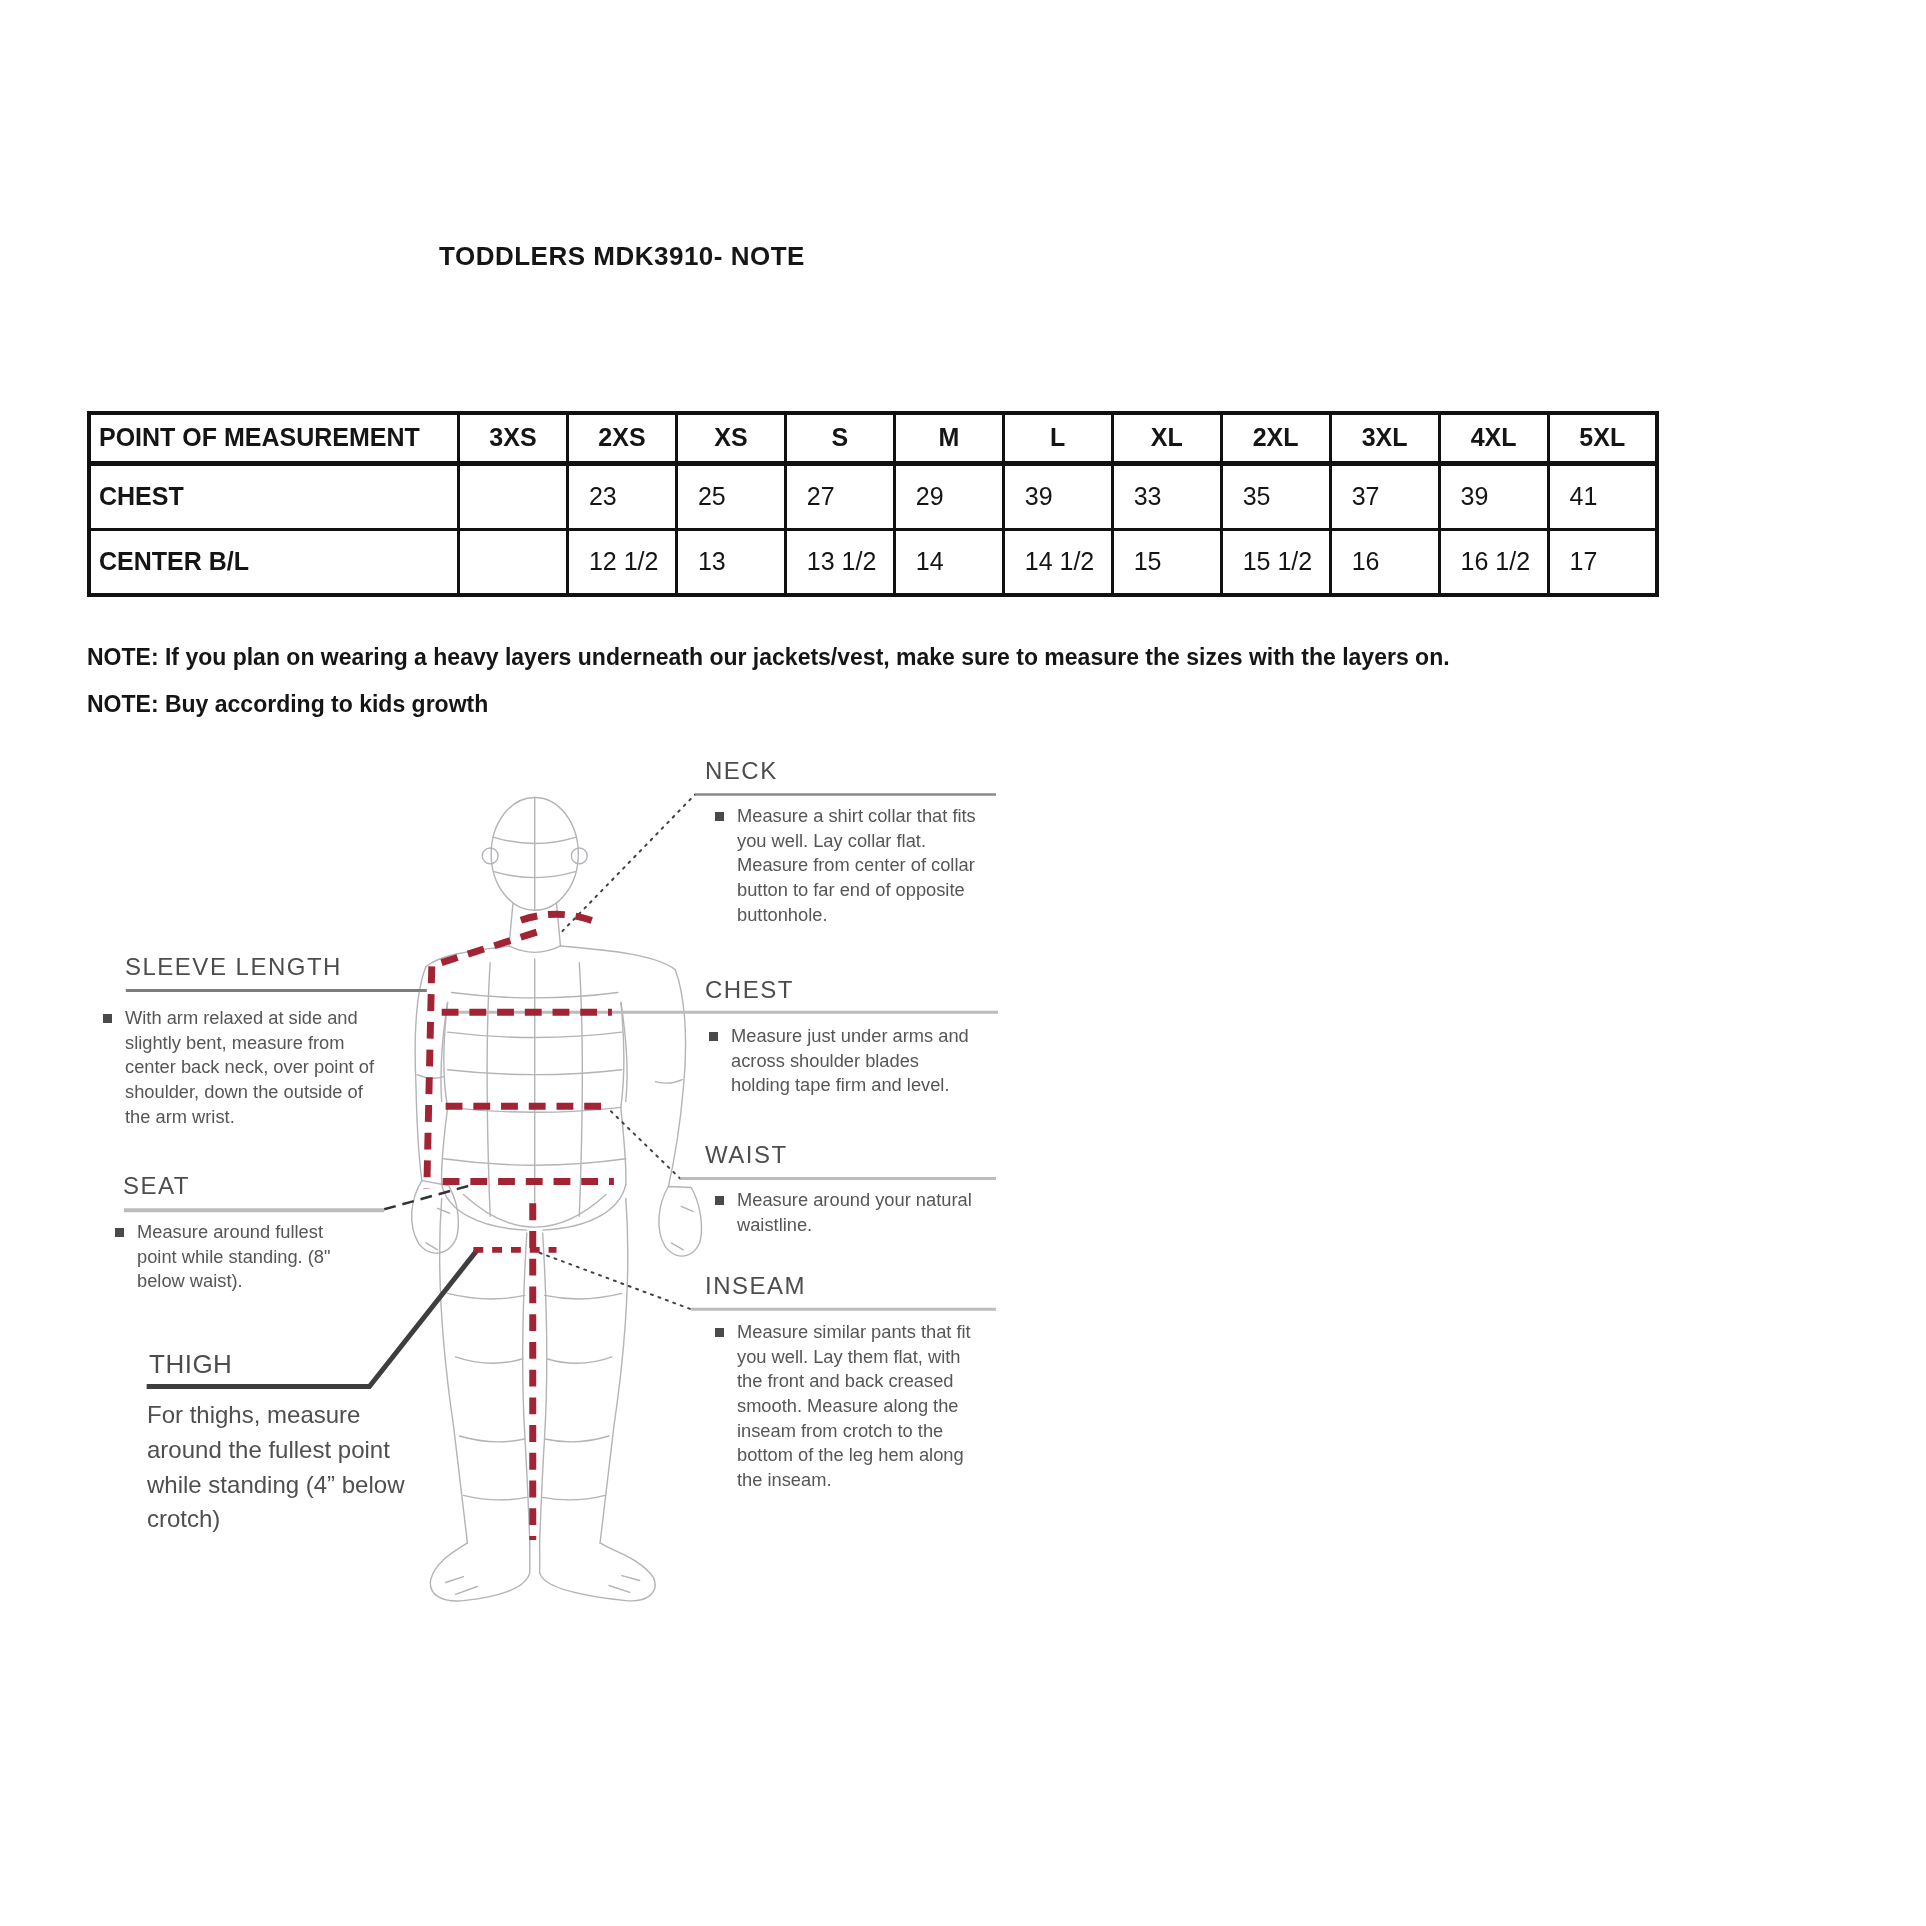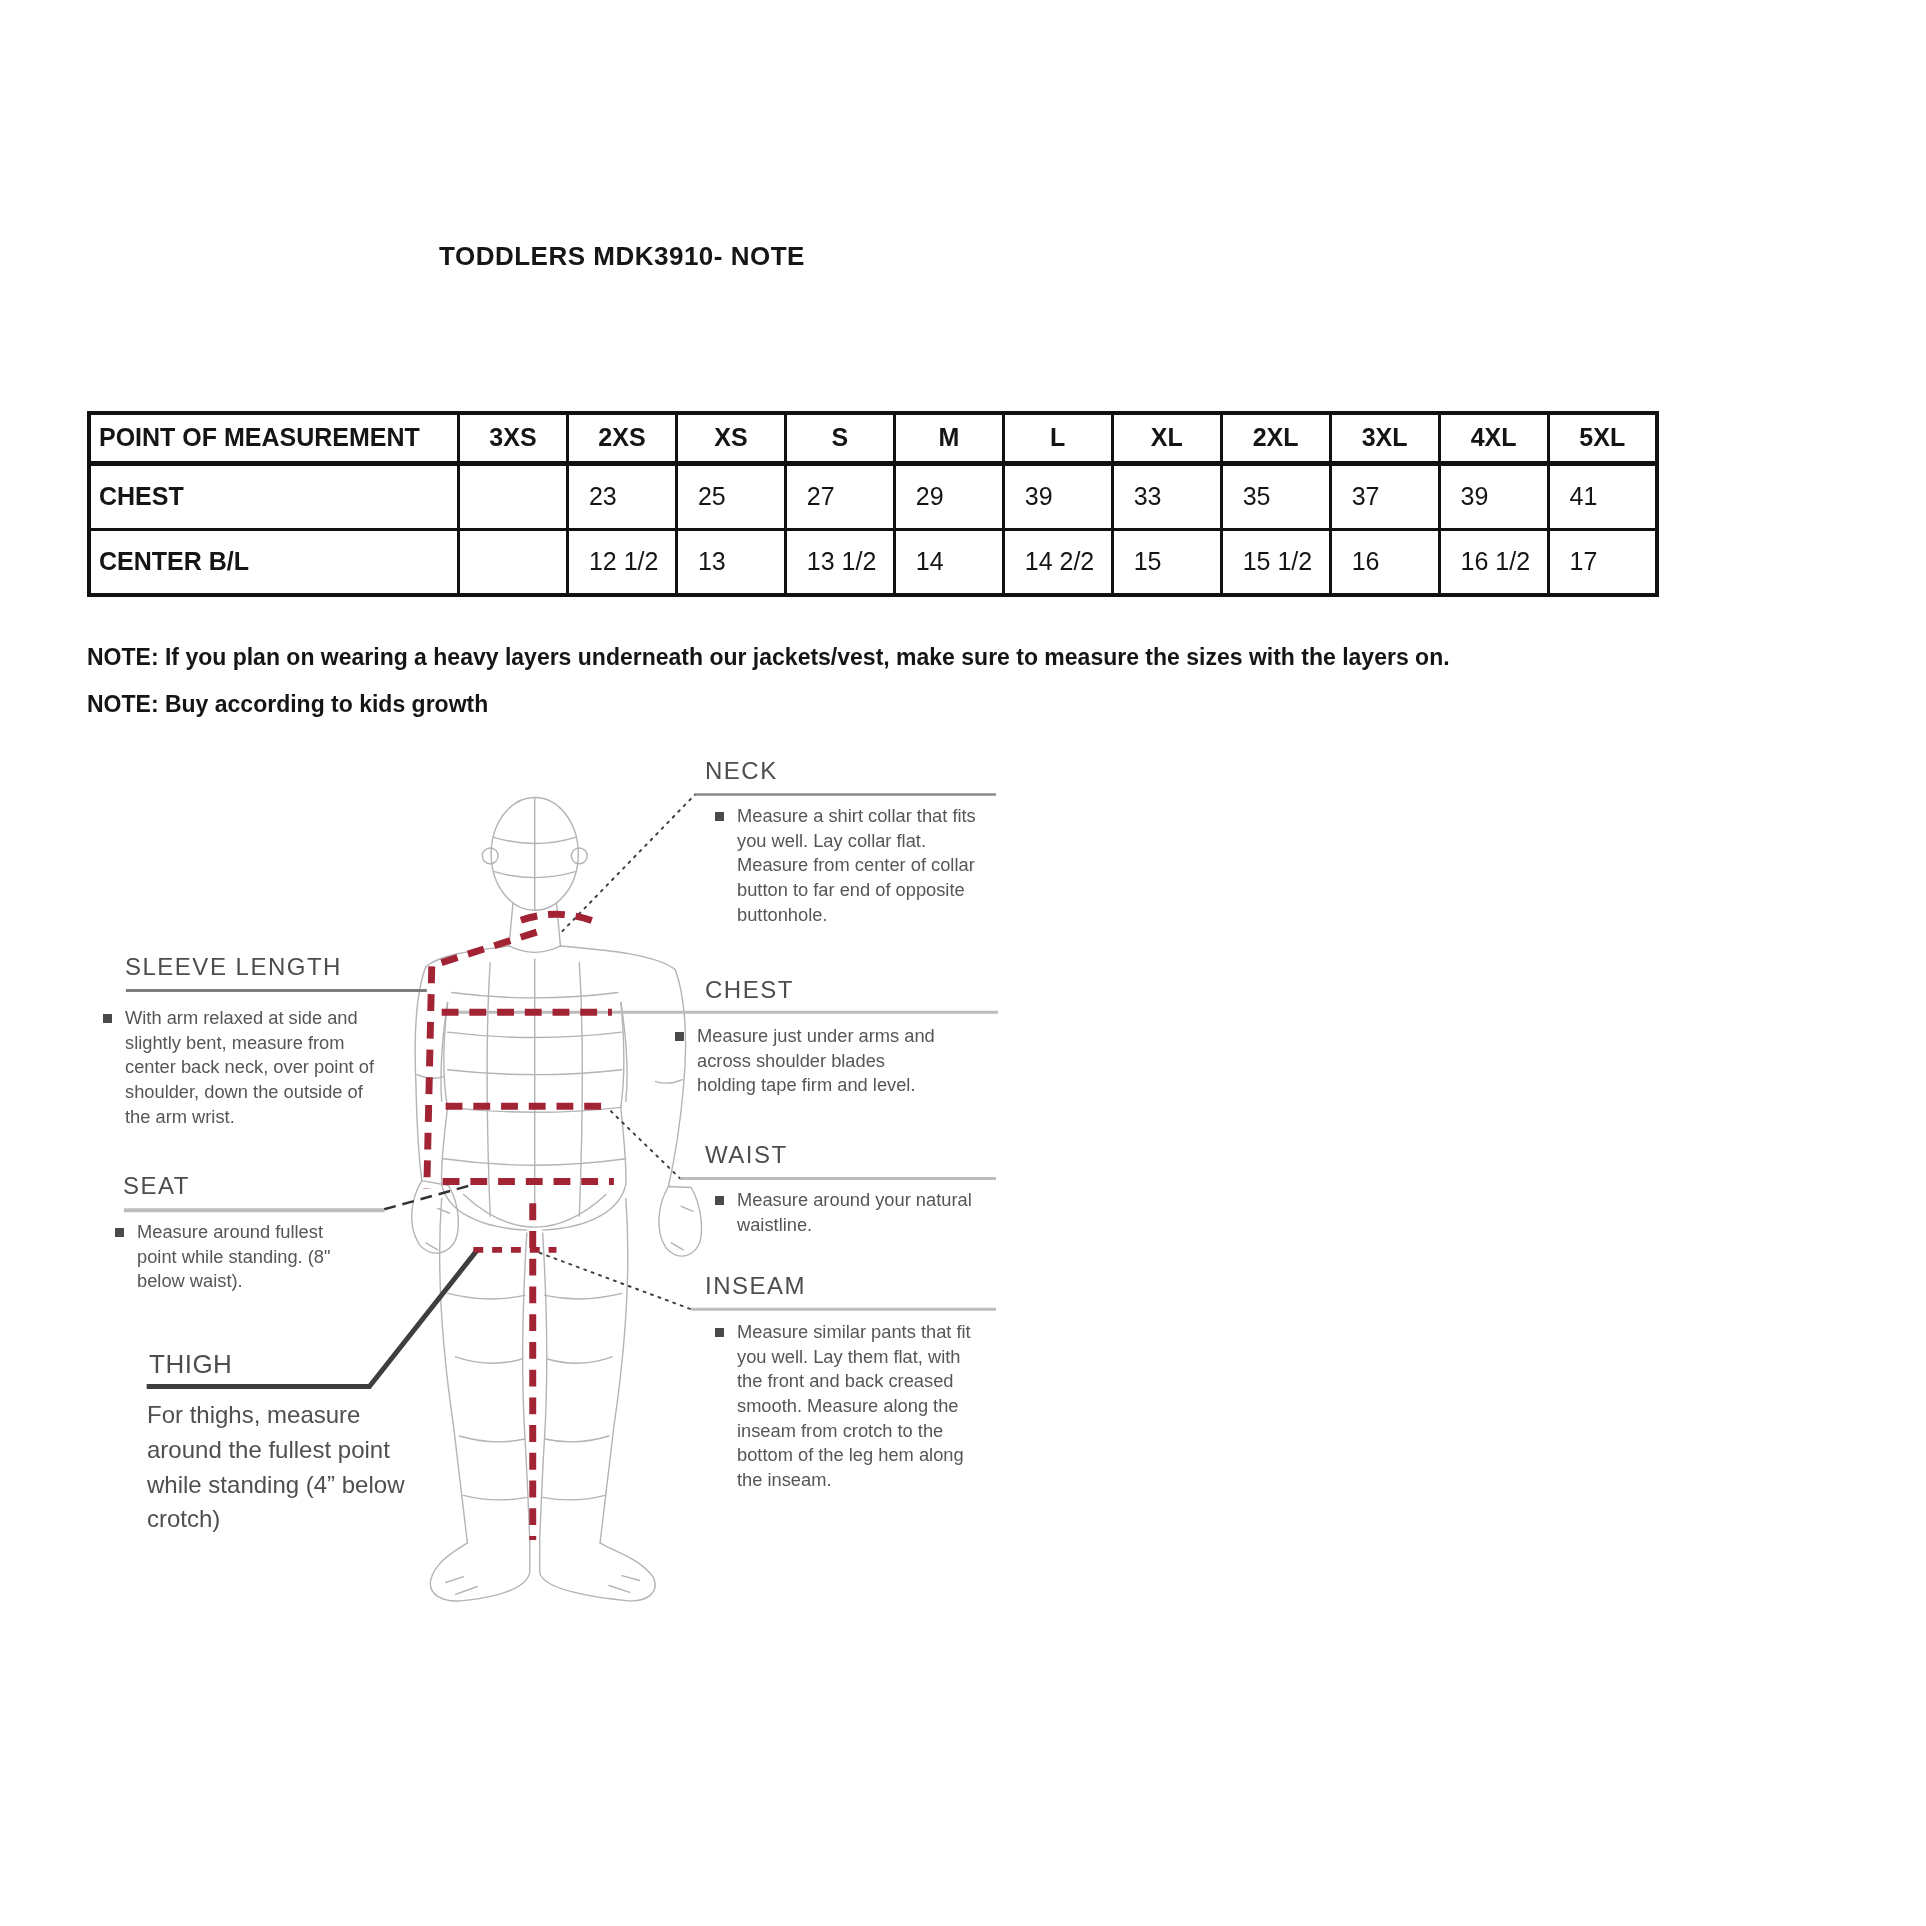--- a/index.html
+++ b/index.html
@@ -94,21 +94,21 @@
             <td>39</td>
             <td>41</td>
           </tr>
           <tr>
             <th class="rowlabel">CENTER B/L</th>
             <td></td>
             <td>12 1/2</td>
             <td>13</td>
             <td>13 1/2</td>
             <td>14</td>
-            <td>14 2/2</td>
+            <td>14 1/2</td>
             <td>15</td>
             <td>15 1/2</td>
             <td>16</td>
             <td>16 1/2</td>
             <td>17</td>
           </tr>
         </tbody>
     </table>
   </div>
 
@@ -204,21 +204,21 @@
     </g>
   </svg>
 
   <div class="g-label" style="left:705px;top:757px;">NECK</div>
   <div class="g-desc" style="left:715px;top:804px;width:262px;">
     <span class="bullet"></span>
     <p>Measure a shirt collar that fits you well. Lay collar flat. Measure from center of collar button to far end of opposite buttonhole.</p>
   </div>
 
   <div class="g-label" style="left:705px;top:976px;">CHEST</div>
-  <div class="g-desc" style="left:675px;top:1024px;width:262px;">
+  <div class="g-desc" style="left:709px;top:1024px;width:262px;">
     <span class="bullet"></span>
     <p>Measure just under arms and across shoulder blades holding tape firm and level.</p>
   </div>
 
   <div class="g-label" style="left:705px;top:1141px;">WAIST</div>
   <div class="g-desc" style="left:715px;top:1188px;width:262px;">
     <span class="bullet"></span>
     <p>Measure around your natural waistline.</p>
   </div>
 

